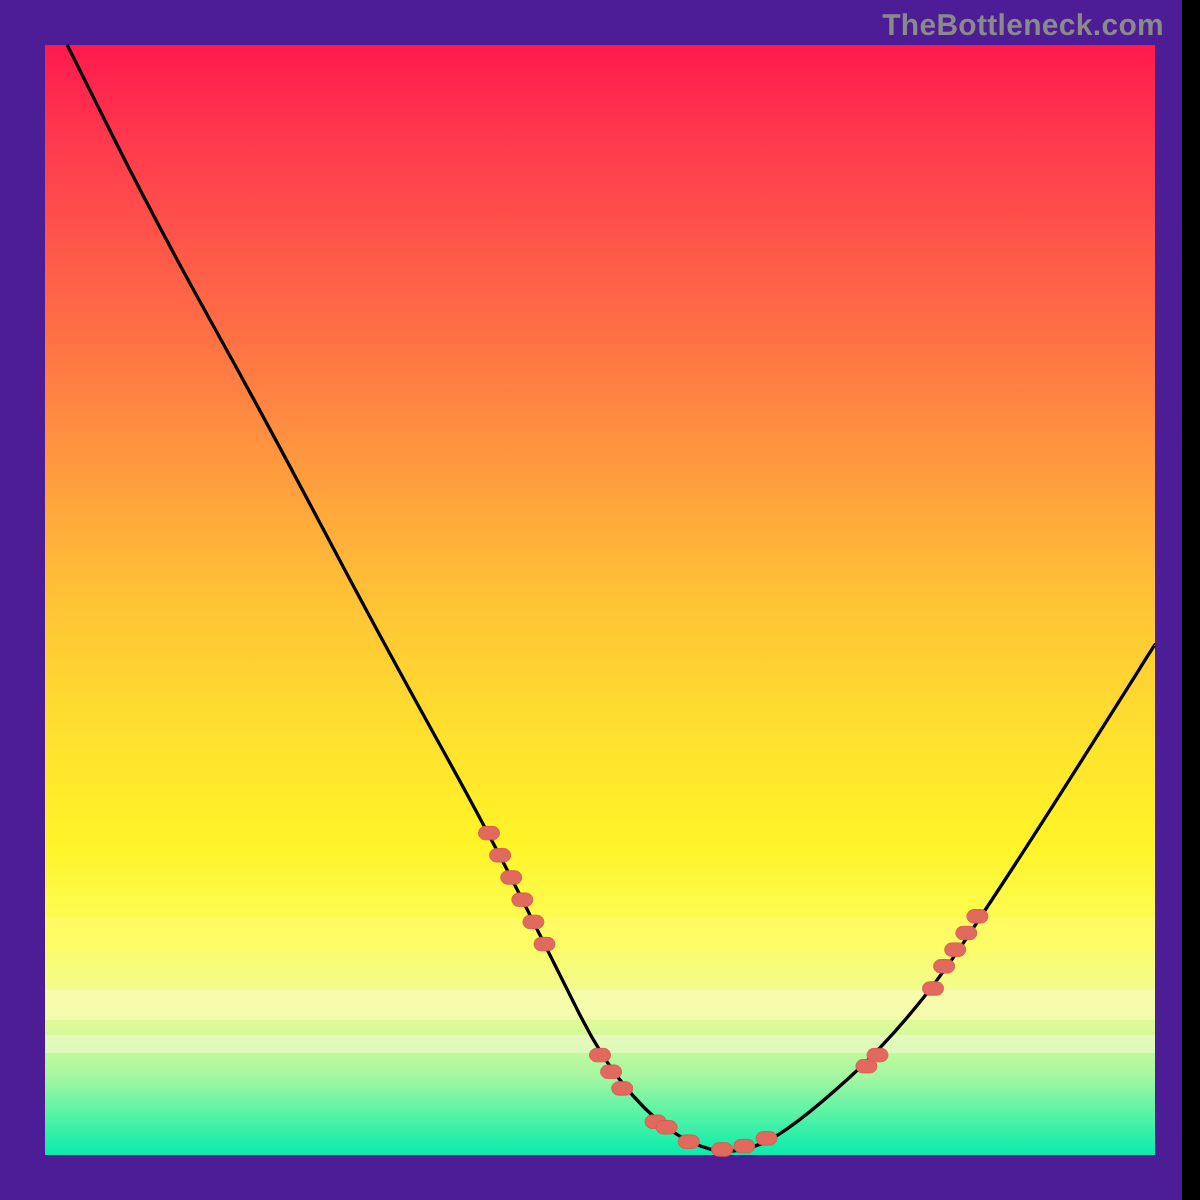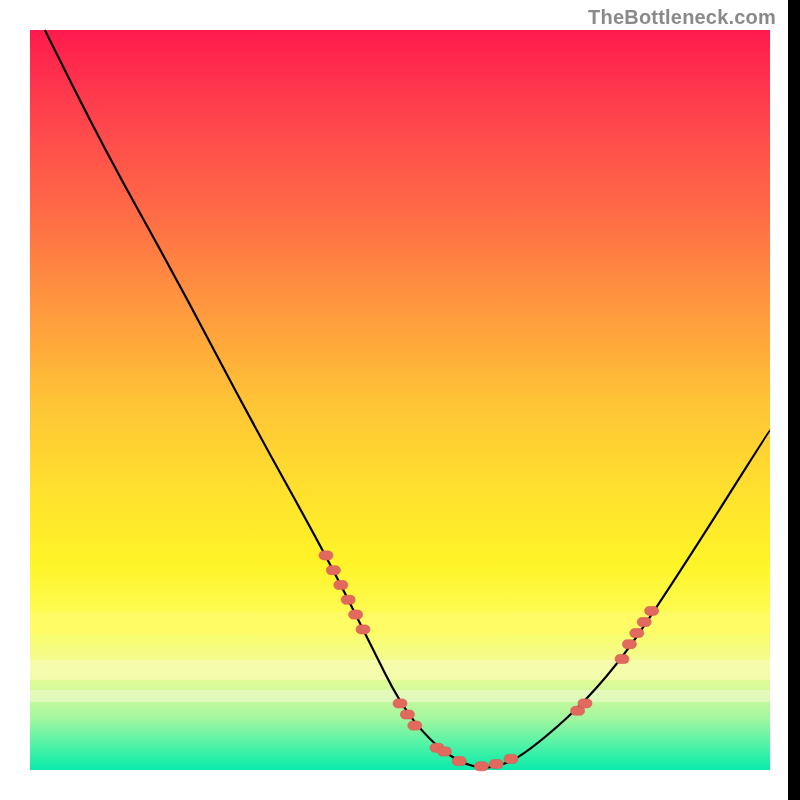--- a/index.html
+++ b/index.html
@@ -10,21 +10,21 @@
     background: #000;
     overflow: hidden;
     font-family: Arial, Helvetica, sans-serif;
   }
   .frame {
     position: absolute;
     left: 0;
     top: 0;
     width: 788px;
     height: 800px;
-    background: #ffffff;
+    background: #4c1d95;
   }
   .plot-area {
     position: absolute;
     left: 30px;
     top: 30px;
     width: 740px;
     height: 740px;
     background: linear-gradient(to bottom,
       #ff1a4d 0%,
       #ff3e4d 10%,

